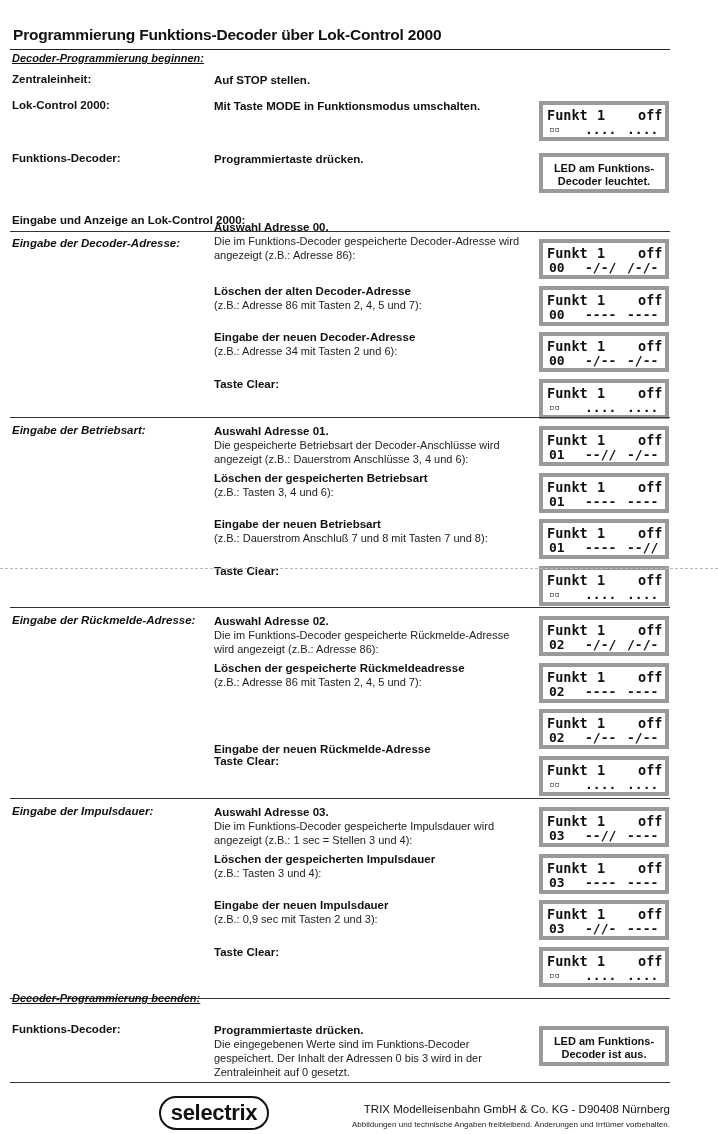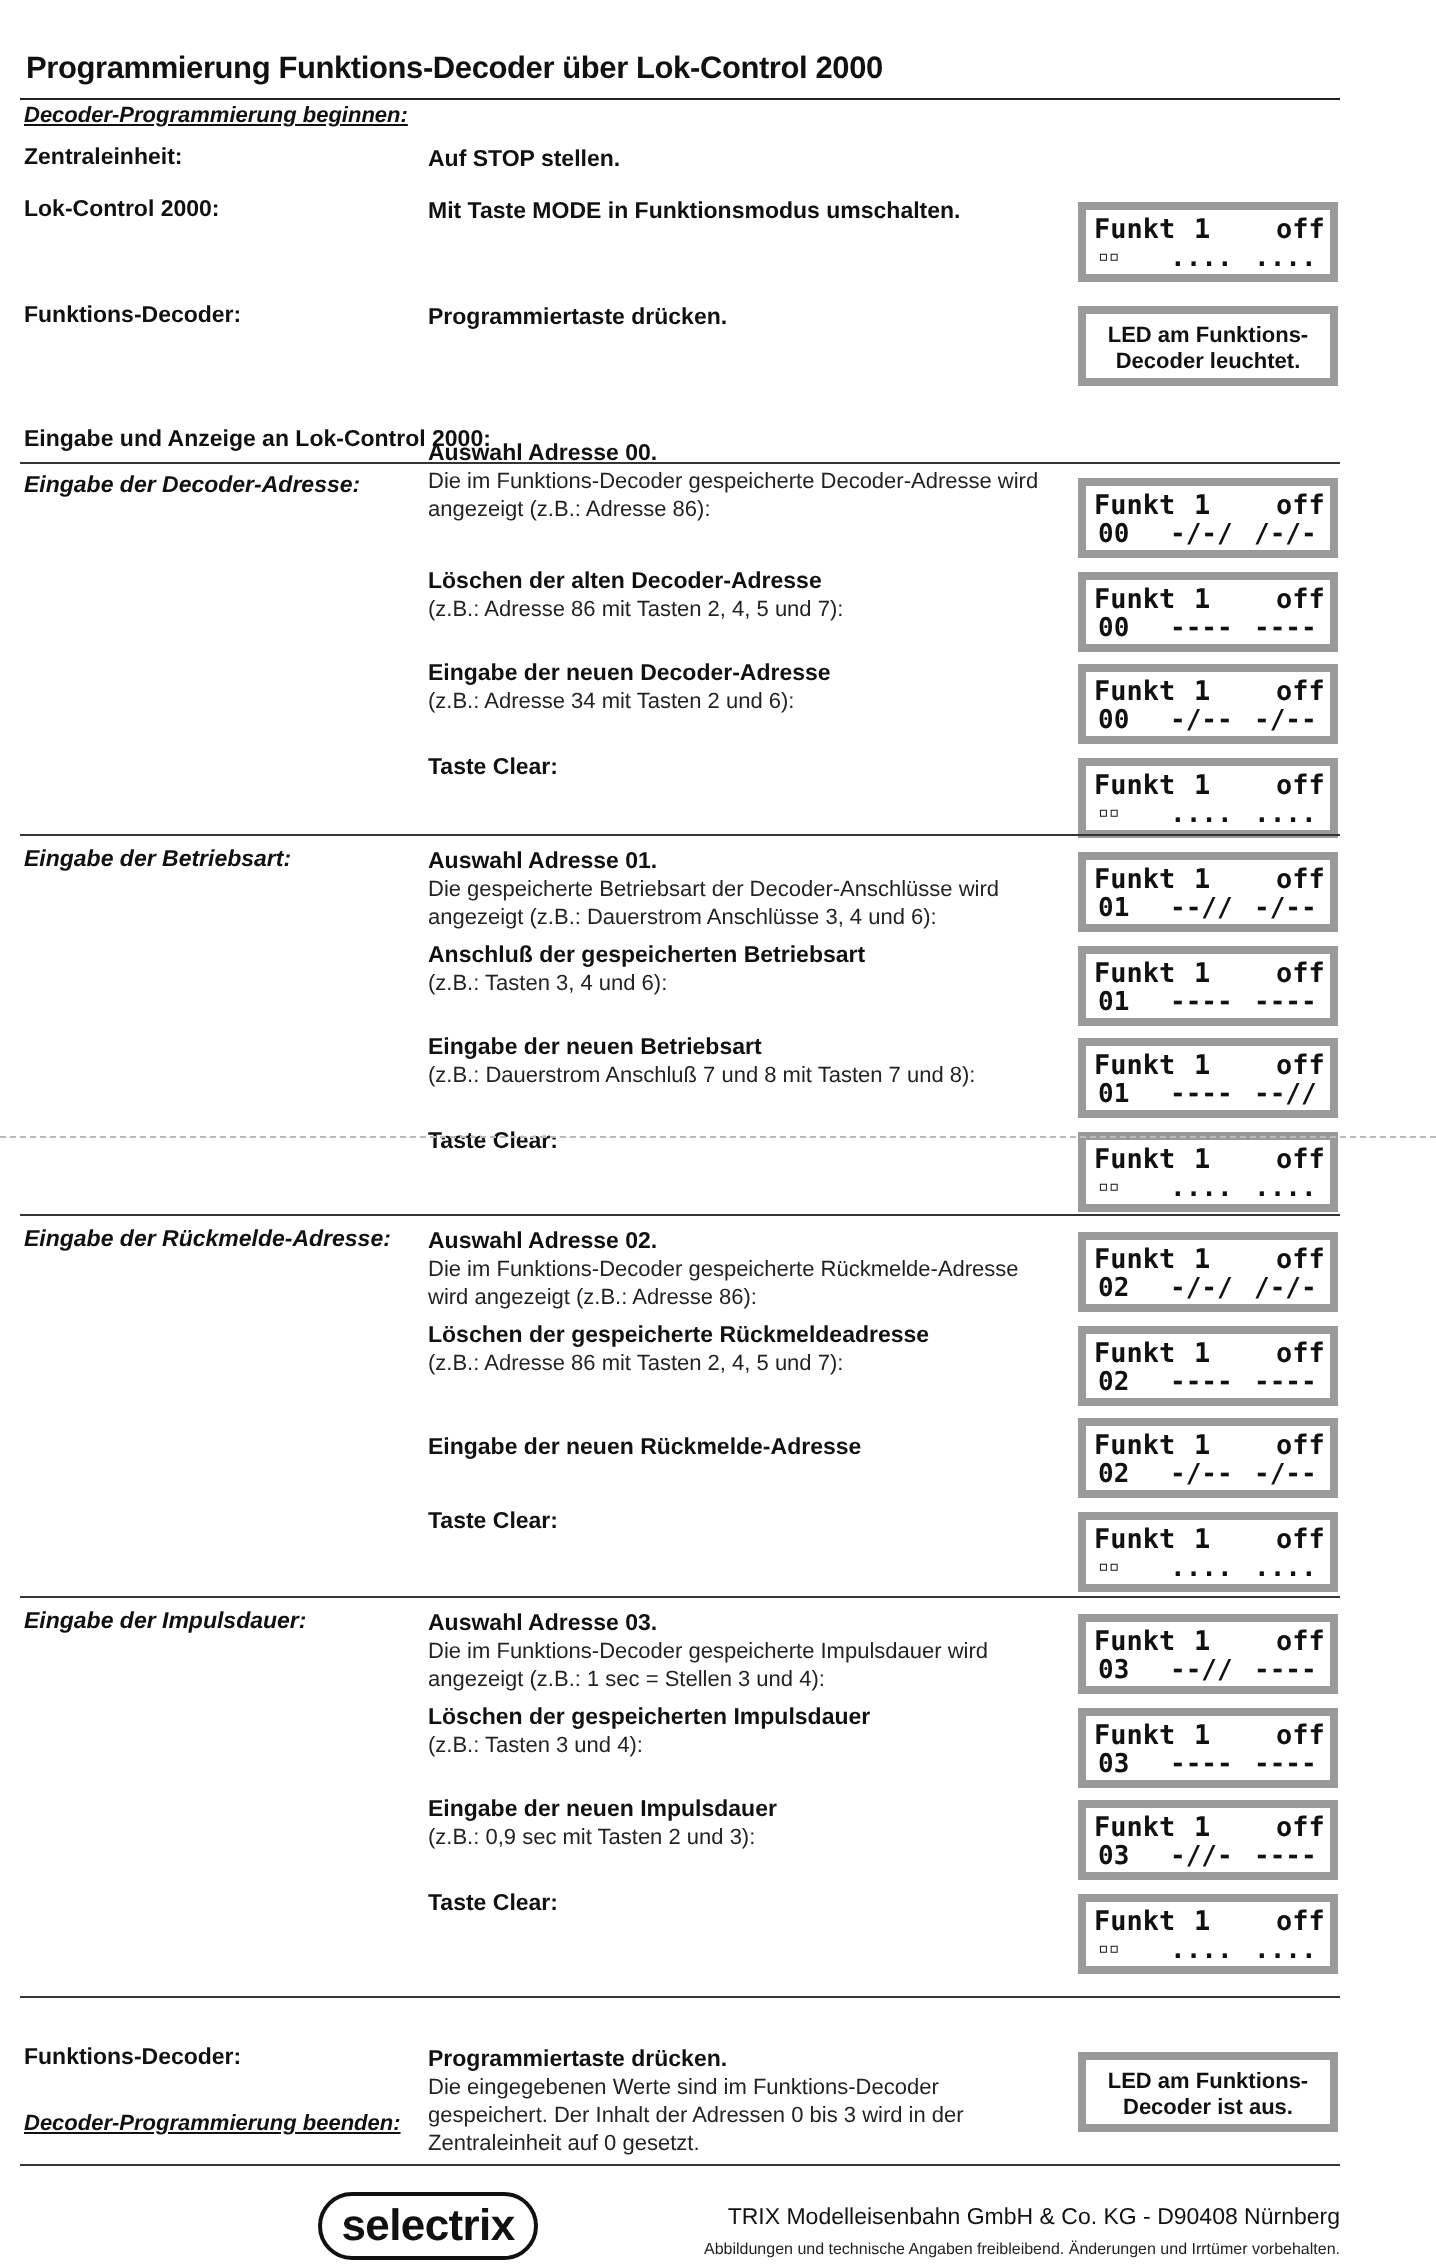--- a/index.html
+++ b/index.html
@@ -149,21 +149,21 @@
         <span style="left:50px">1</span>
         <span style="left:91px">off</span>
       </div>
         <div class="r2">
         <span style="left:2px">01</span>
         <span style="left:38px">--//</span>
         <span style="left:80px">-/--</span>
       </div>
     </div>
     <div class="abs step" style="top:471px">
-        <div class="h">Anschluß der gespeicherten Betriebsart</div>
+        <div class="h">Löschen der gespeicherten Betriebsart</div>
         <div class="d">(z.B.: Tasten 3, 4 und 6):</div>
     </div>
     <div class="abs lcd" style="top:473px">
         <div class="r1">
         <span style="left:0">Funkt</span>
         <span style="left:50px">1</span>
         <span style="left:91px">off</span>
       </div>
         <div class="r2">
         <span style="left:2px">01</span>
@@ -230,21 +230,21 @@
         <span style="left:0">Funkt</span>
         <span style="left:50px">1</span>
         <span style="left:91px">off</span>
       </div>
         <div class="r2">
         <span style="left:2px">02</span>
         <span style="left:38px">----</span>
         <span style="left:80px">----</span>
       </div>
     </div>
-    <div class="abs step" style="top:717px">
+    <div class="abs step" style="top:742px">
         <div class="h">Eingabe der neuen Rückmelde-Adresse</div>
     </div>
     <div class="abs lcd" style="top:709px">
         <div class="r1">
         <span style="left:0">Funkt</span>
         <span style="left:50px">1</span>
         <span style="left:91px">off</span>
       </div>
         <div class="r2">
         <span style="left:2px">02</span>
@@ -332,21 +332,21 @@
         <span style="left:2px;font-size:9px">▫▫</span>
         <span style="left:38px">....</span>
         <span style="left:80px">....</span>
       </div>
     </div>
   </div>
 
 <div class="abs fold"></div>
 
 <div class="abs rule thin" style="top:998px"></div>
-<div class="abs sec" style="top:1056px">Decoder-Programmierung beenden:</div>
+<div class="abs sec" style="top:992px">Decoder-Programmierung beenden:</div>
 <div class="abs lbl" style="top:1023px">Funktions-Decoder:</div>
 <div class="abs step" style="top:1023px;width:290px">
   <div class="h">Programmiertaste drücken.</div>
   <div class="d">Die eingegebenen Werte sind im Funktions-Decoder gespeichert. Der Inhalt der Adressen 0 bis 3 wird in der Zentraleinheit auf 0 gesetzt.</div>
 </div>
 <div class="abs led" style="top:1026px;white-space:pre-line">LED am Funktions-
 Decoder ist aus.</div>
 <div class="abs rule thin" style="top:1082px"></div>
 
 <div class="abs logo">selectrix</div>

